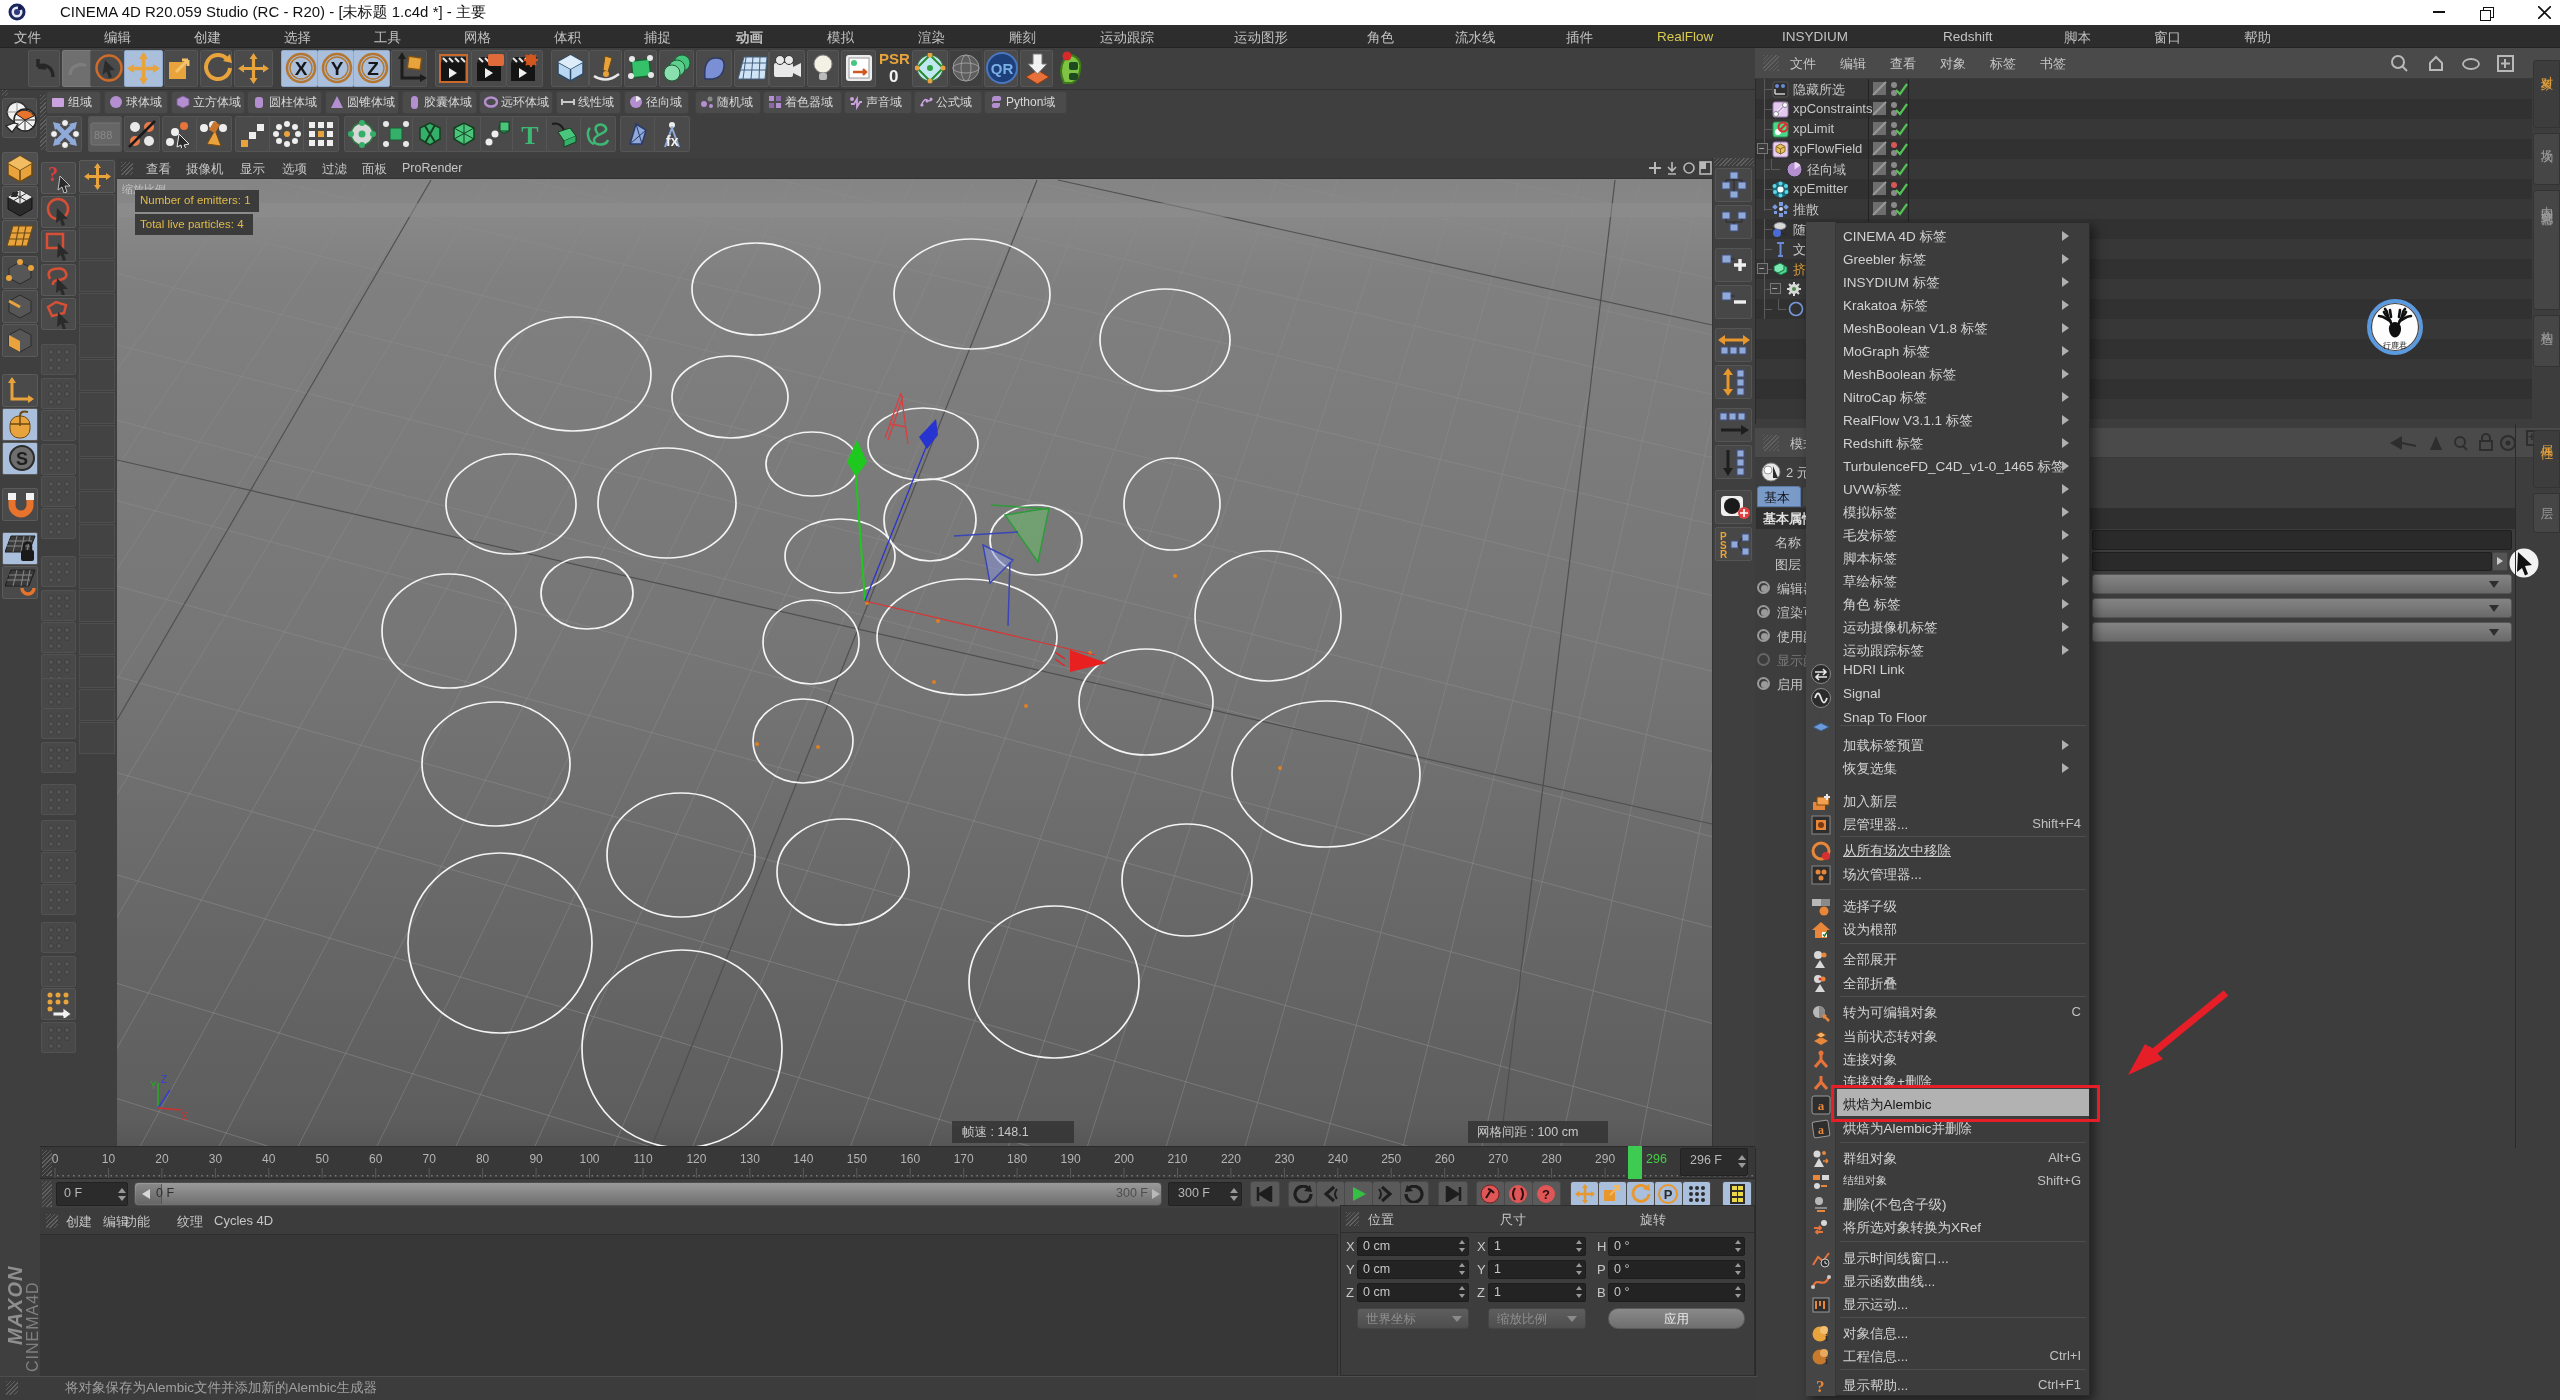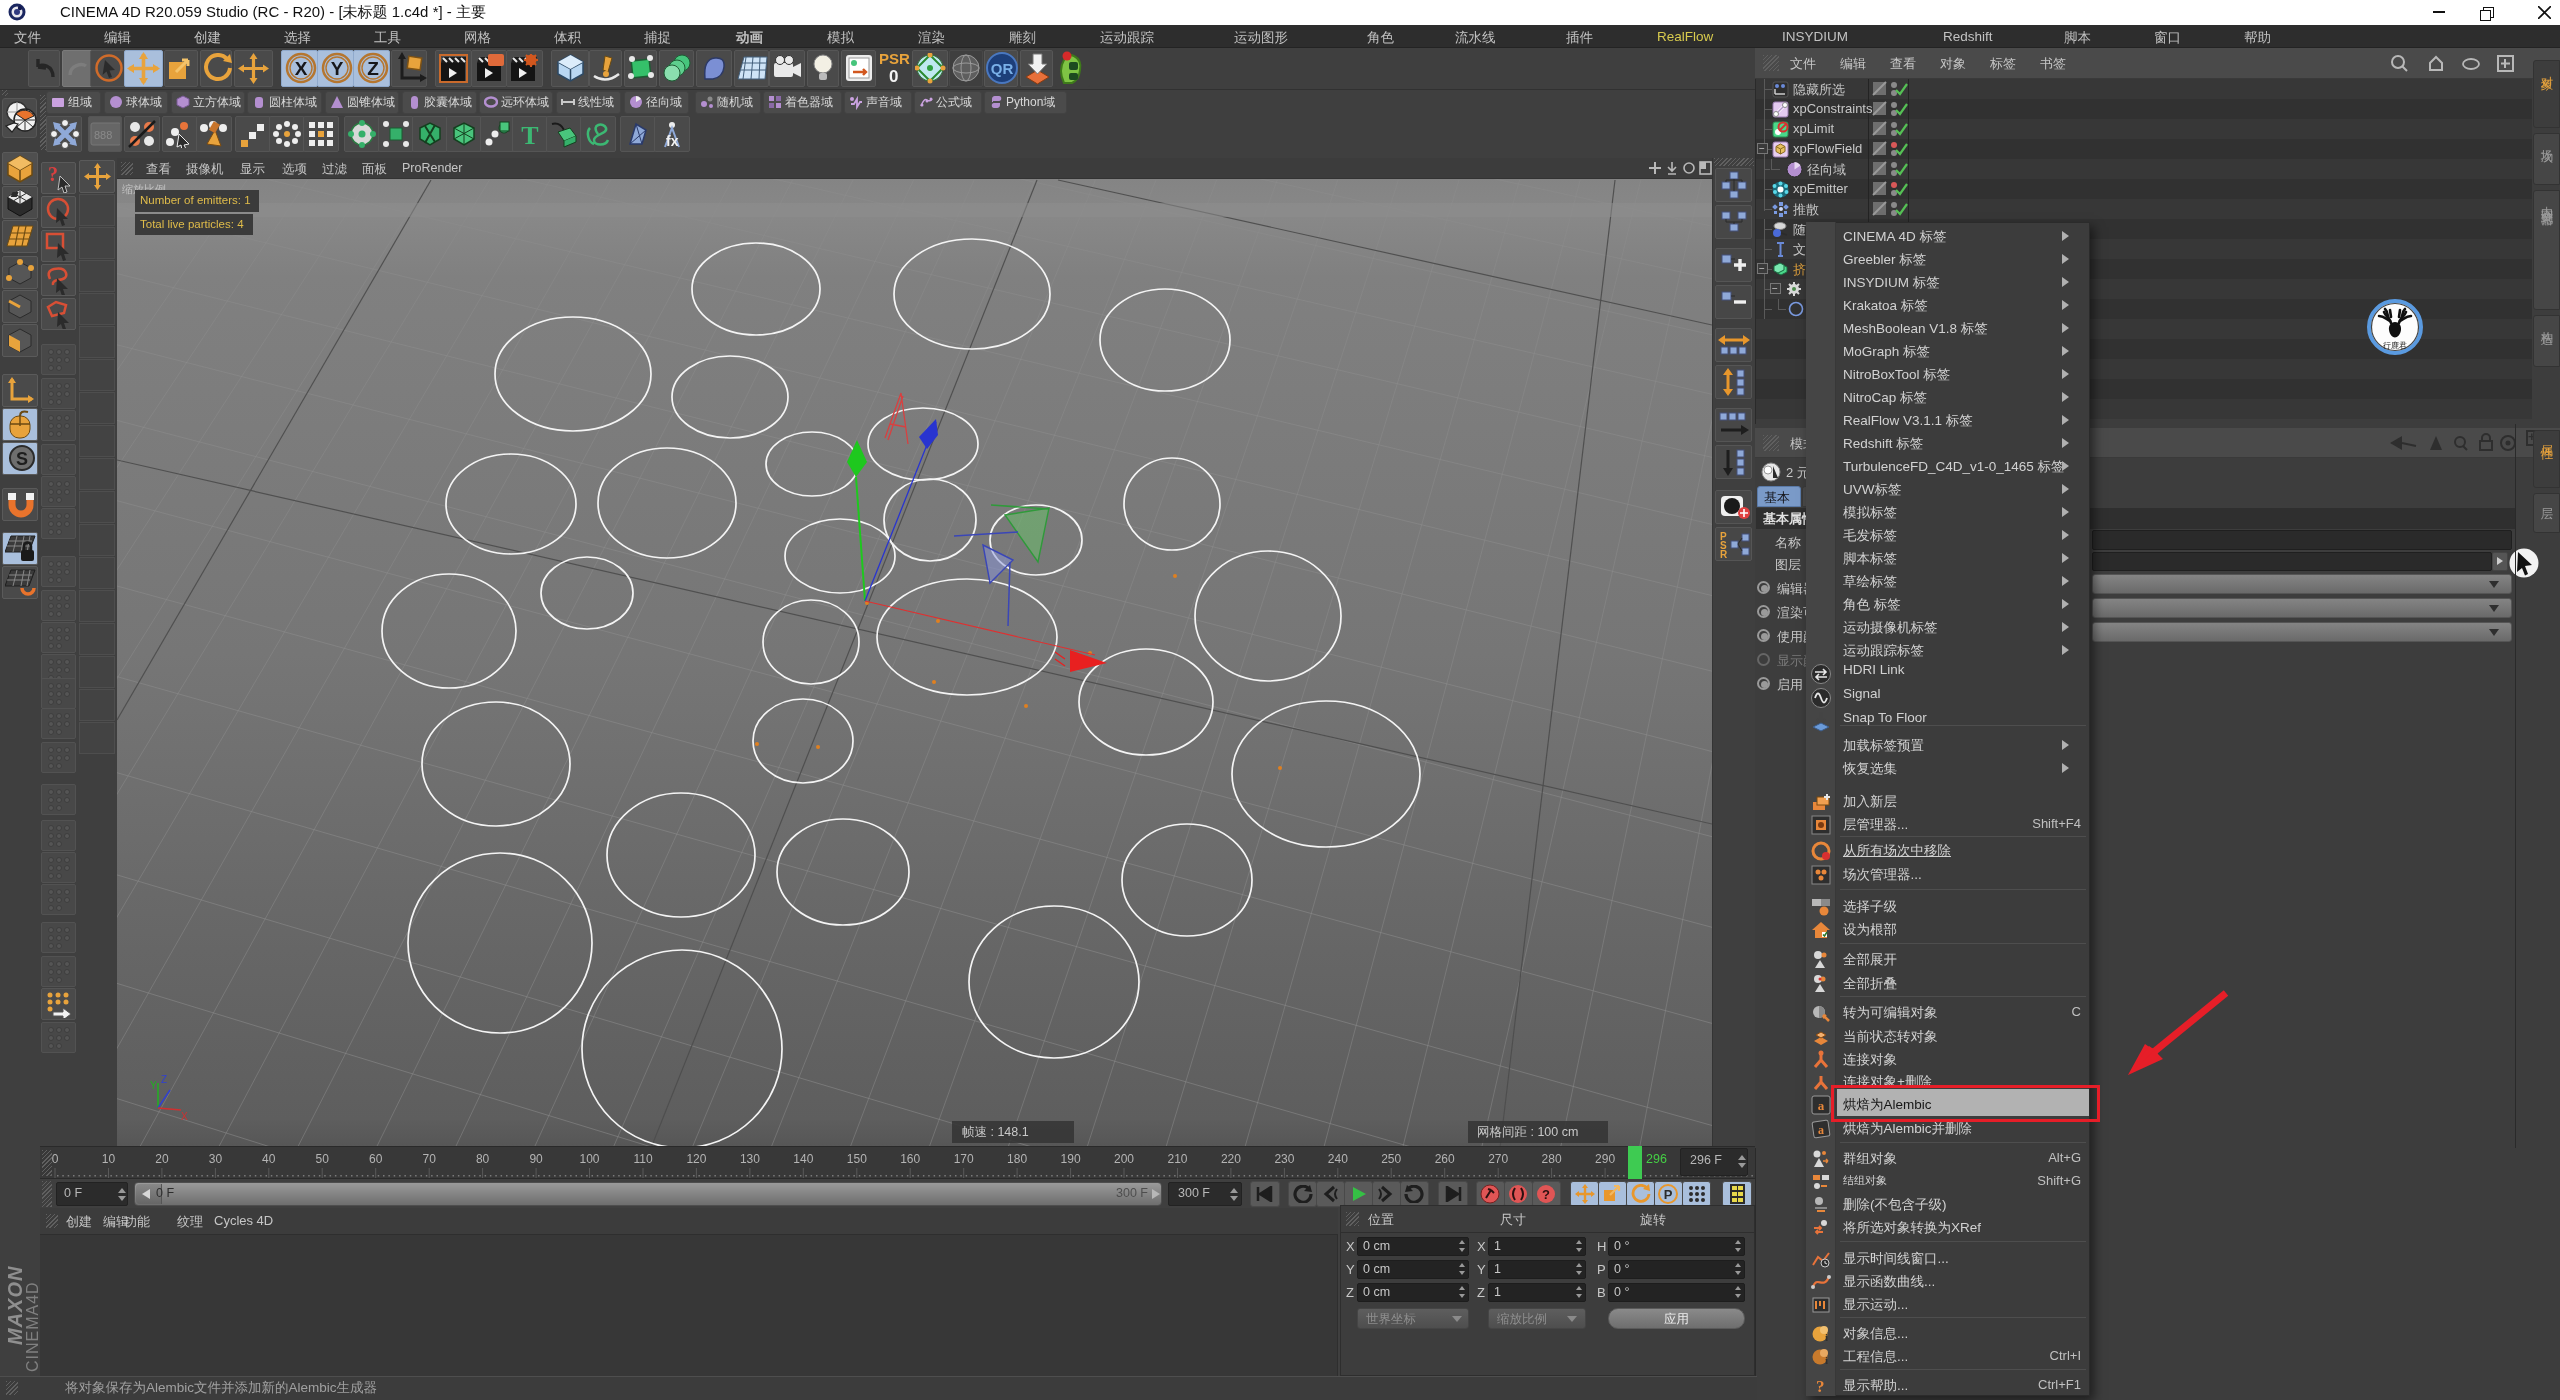--- a/index.html
+++ b/index.html
@@ -1400,21 +1400,21 @@
 <div class="abs" style="left:1843px;top:251px;font-size:13.5px;color:#d2d2d2;white-space:nowrap;">Greebler 标签</div>
 <div class="abs" style="left:2062px;top:254px;width:0;height:0;border-left:7px solid #b0b0b0;border-top:5px solid transparent;border-bottom:5px solid transparent;"></div>
 <div class="abs" style="left:1843px;top:274px;font-size:13.5px;color:#d2d2d2;white-space:nowrap;">INSYDIUM 标签</div>
 <div class="abs" style="left:2062px;top:277px;width:0;height:0;border-left:7px solid #b0b0b0;border-top:5px solid transparent;border-bottom:5px solid transparent;"></div>
 <div class="abs" style="left:1843px;top:297px;font-size:13.5px;color:#d2d2d2;white-space:nowrap;">Krakatoa 标签</div>
 <div class="abs" style="left:2062px;top:300px;width:0;height:0;border-left:7px solid #b0b0b0;border-top:5px solid transparent;border-bottom:5px solid transparent;"></div>
 <div class="abs" style="left:1843px;top:320px;font-size:13.5px;color:#d2d2d2;white-space:nowrap;">MeshBoolean V1.8 标签</div>
 <div class="abs" style="left:2062px;top:323px;width:0;height:0;border-left:7px solid #b0b0b0;border-top:5px solid transparent;border-bottom:5px solid transparent;"></div>
 <div class="abs" style="left:1843px;top:343px;font-size:13.5px;color:#d2d2d2;white-space:nowrap;">MoGraph 标签</div>
 <div class="abs" style="left:2062px;top:346px;width:0;height:0;border-left:7px solid #b0b0b0;border-top:5px solid transparent;border-bottom:5px solid transparent;"></div>
-<div class="abs" style="left:1843px;top:366px;font-size:13.5px;color:#d2d2d2;white-space:nowrap;">NitroBoxTool 标签</div>
+<div class="abs" style="left:1843px;top:366px;font-size:13.5px;color:#d2d2d2;white-space:nowrap;">MeshBoolean 标签</div>
 <div class="abs" style="left:2062px;top:369px;width:0;height:0;border-left:7px solid #b0b0b0;border-top:5px solid transparent;border-bottom:5px solid transparent;"></div>
 <div class="abs" style="left:1843px;top:389px;font-size:13.5px;color:#d2d2d2;white-space:nowrap;">NitroCap 标签</div>
 <div class="abs" style="left:2062px;top:392px;width:0;height:0;border-left:7px solid #b0b0b0;border-top:5px solid transparent;border-bottom:5px solid transparent;"></div>
 <div class="abs" style="left:1843px;top:412px;font-size:13.5px;color:#d2d2d2;white-space:nowrap;">RealFlow V3.1.1 标签</div>
 <div class="abs" style="left:2062px;top:415px;width:0;height:0;border-left:7px solid #b0b0b0;border-top:5px solid transparent;border-bottom:5px solid transparent;"></div>
 <div class="abs" style="left:1843px;top:435px;font-size:13.5px;color:#d2d2d2;white-space:nowrap;">Redshift 标签</div>
 <div class="abs" style="left:2062px;top:438px;width:0;height:0;border-left:7px solid #b0b0b0;border-top:5px solid transparent;border-bottom:5px solid transparent;"></div>
 <div class="abs" style="left:1843px;top:458px;font-size:13.5px;color:#d2d2d2;white-space:nowrap;">TurbulenceFD_C4D_v1-0_1465 标签</div>
 <div class="abs" style="left:2062px;top:461px;width:0;height:0;border-left:7px solid #b0b0b0;border-top:5px solid transparent;border-bottom:5px solid transparent;"></div>
 <div class="abs" style="left:1843px;top:481px;font-size:13.5px;color:#d2d2d2;white-space:nowrap;">UVW标签</div>

